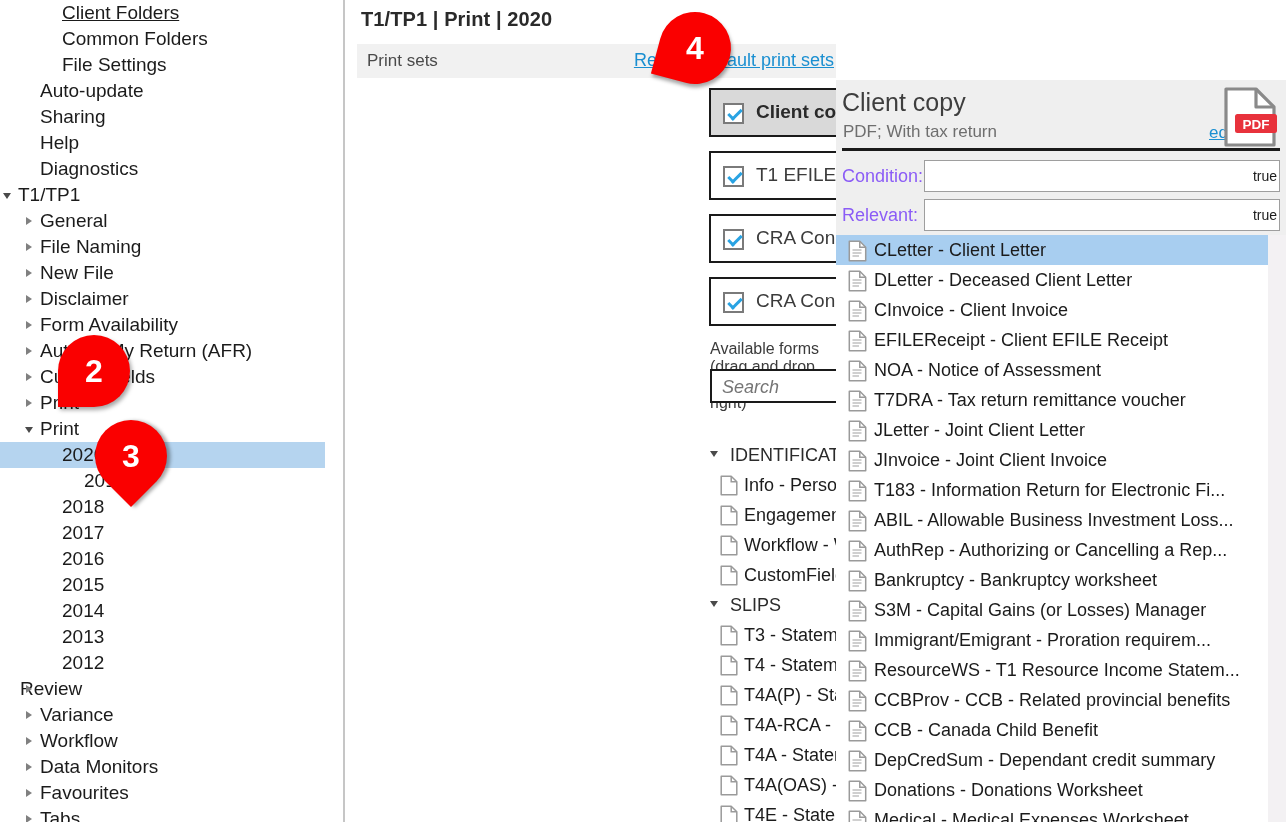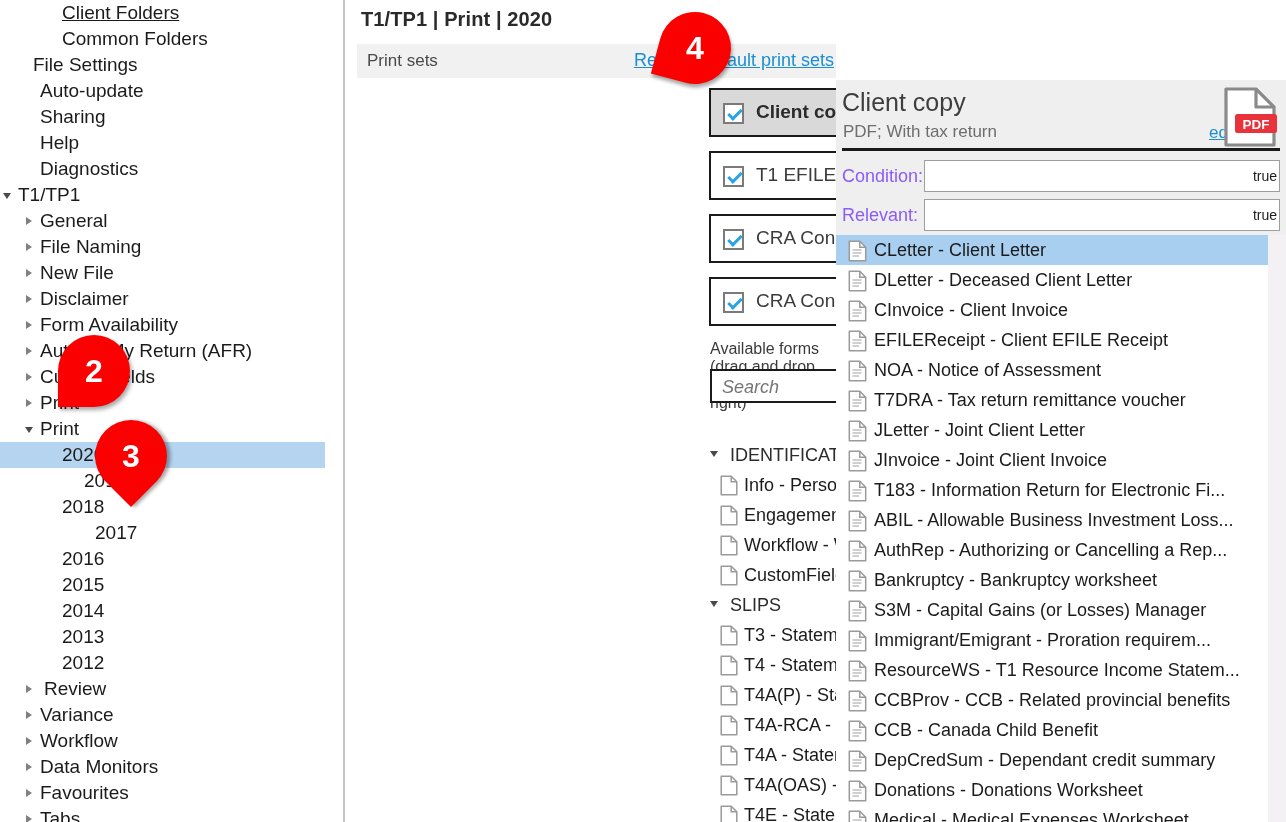--- a/index.html
+++ b/index.html
@@ -220,21 +220,21 @@
 </style>
 </head>
 <body>
 
 <div id="app">
 
   <div id="leftnav">
     <div id="navList">
         <div class="navrow"><span class="lbl" style="margin-left: 62px; text-decoration: underline;">Client Folders</span></div>
         <div class="navrow"><span class="lbl" style="margin-left: 62px;">Common Folders</span></div>
-        <div class="navrow"><span class="lbl" style="margin-left: 33px;">File Settings</span></div>
+        <div class="navrow"><span class="lbl" style="margin-left: 62px;">File Settings</span></div>
         <div class="navrow"><span class="lbl" style="margin-left: 40px;">Auto-update</span></div>
         <div class="navrow"><span class="lbl" style="margin-left: 40px;">Sharing</span></div>
         <div class="navrow"><span class="lbl" style="margin-left: 40px;">Help</span></div>
         <div class="navrow"><span class="lbl" style="margin-left: 40px;">Diagnostics</span></div>
         <div class="navrow"><span class="tw" style="left: -2px;">
             <span class="tw-expanded"></span>
           </span><span class="lbl" style="margin-left: 18px;">T1/TP1</span></div>
         <div class="navrow"><span class="tw" style="left: 20px;">
             <span class="tw-collapsed"></span>
           </span><span class="lbl" style="margin-left: 40px;">General</span></div>
@@ -258,29 +258,29 @@
           </span><span class="lbl" style="margin-left: 40px;">Custom fields</span></div>
         <div class="navrow"><span class="tw" style="left: 20px;">
             <span class="tw-collapsed"></span>
           </span><span class="lbl" style="margin-left: 40px;">Print</span></div>
         <div class="navrow"><span class="tw" style="left: 20px;">
             <span class="tw-expanded"></span>
           </span><span class="lbl" style="margin-left: 40px;">Print</span></div>
         <div class="navrow sel"><span class="lbl" style="margin-left: 62px;">2020</span></div>
         <div class="navrow"><span class="lbl" style="margin-left: 84px;">2019</span></div>
         <div class="navrow"><span class="lbl" style="margin-left: 62px;">2018</span></div>
-        <div class="navrow"><span class="lbl" style="margin-left: 95px;">2017</span></div>
+        <div class="navrow"><span class="lbl" style="margin-left: 62px;">2017</span></div>
         <div class="navrow"><span class="lbl" style="margin-left: 62px;">2016</span></div>
         <div class="navrow"><span class="lbl" style="margin-left: 62px;">2015</span></div>
         <div class="navrow"><span class="lbl" style="margin-left: 62px;">2014</span></div>
         <div class="navrow"><span class="lbl" style="margin-left: 62px; text-align: right;">2013</span></div>
         <div class="navrow"><span class="lbl" style="margin-left: 62px;">2012</span></div>
         <div class="navrow"><span class="tw" style="left: 20px;">
             <span class="tw-collapsed"></span>
-          </span><span class="lbl" style="margin-left: 44px;">Review</span></div>
+          </span><span class="lbl" style="margin-left: 20px;">Review</span></div>
         <div class="navrow"><span class="tw" style="left: 20px;">
             <span class="tw-collapsed"></span>
           </span><span class="lbl" style="margin-left: 40px;">Variance</span></div>
         <div class="navrow"><span class="tw" style="left: 20px;">
             <span class="tw-collapsed"></span>
           </span><span class="lbl" style="margin-left: 40px;">Workflow</span></div>
         <div class="navrow"><span class="tw" style="left: 20px;">
             <span class="tw-collapsed"></span>
           </span><span class="lbl" style="margin-left: 40px;">Data Monitors</span></div>
         <div class="navrow"><span class="tw" style="left: 20px;">

